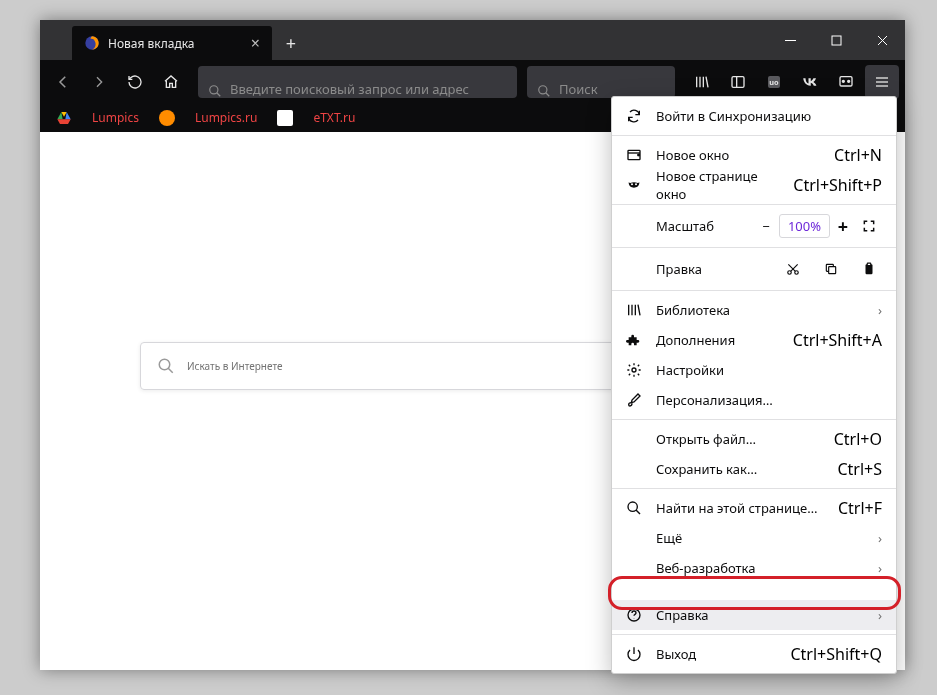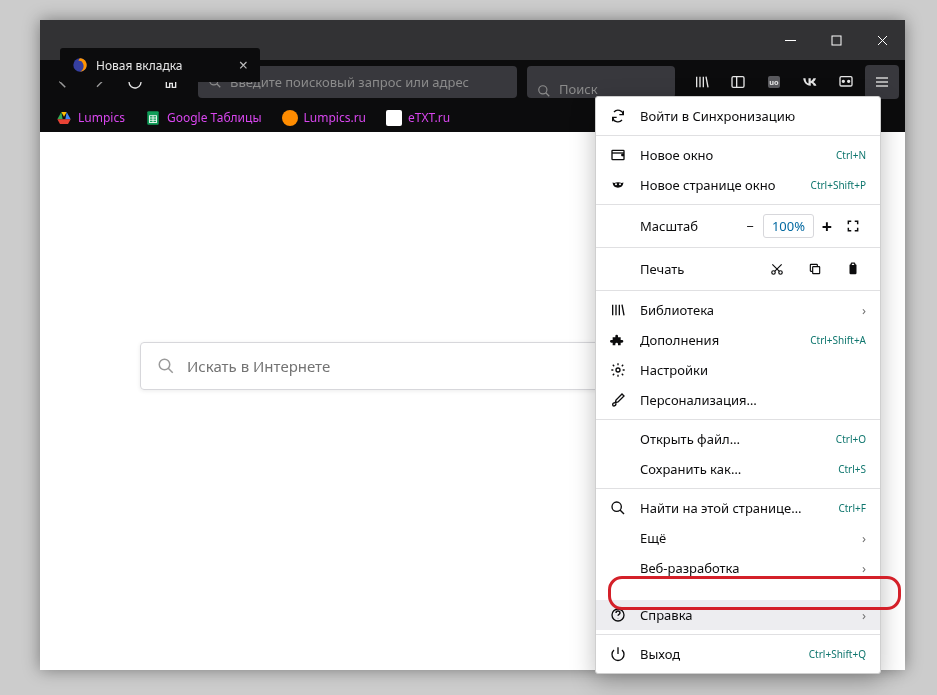--- a/index.html
+++ b/index.html
@@ -1,53 +1,53 @@
 <!DOCTYPE html>
 <html><head>
 <meta charset="utf-8">
 <style>
 * { margin: 0; padding: 0; box-sizing: border-box; font-family: "Segoe UI", system-ui, sans-serif; }
 body { width: 937px; height: 695px; background: #ccc; position: relative; overflow: hidden; }
 .window { position: absolute; left: 40px; top: 20px; width: 865px; height: 650px; background: #323234; display: flex; flex-direction: column; box-shadow: 0 0 16px rgba(0,0,0,.4); }
 
 .titlebar { height: 40px; display: flex; align-items: stretch; background: #323234; }
-.tabstrip { display: flex; padding-left: 20px; margin-top: 28px; }
+.tabstrip { display: flex; align-items: flex-end; padding-left: 32px; }
 .tab { display: flex; align-items: center; gap: 8px; height: 34px; padding: 0 12px; background: #0c0c0d; color: #e6e6e6; font-size: 12px; border-radius: 3px 3px 0 0; margin-bottom: 0; min-width: 200px; position: relative; }
 .tab .close { margin-left: auto; color: #bbb; font-size: 16px; line-height: 1; }
 .tab-new { display: flex; align-items: center; justify-content: center; width: 38px; height: 34px; color: #e6e6e6; font-size: 18px; }
 .win-controls { margin-left: auto; display: flex; }
 .win-btn { width: 46px; display: flex; align-items: center; justify-content: center; color: #e6e6e6; }
 
 .toolbar { height: 44px; background: #0c0c0d; display: flex; align-items: center; padding: 0 6px; gap: 4px; }
 .tbtn { width: 34px; height: 34px; border-radius: 4px; display: flex; align-items: center; justify-content: center; color: #e6e6e6; }
 .tbtn.active { background: #38383d; }
 .nav { display: flex; gap: 2px; }
-.addr { flex: 1; height: 32px; background: #38383d; border-radius: 4px; display: flex; align-items: center; padding: 0 10px; gap: 8px; color: #8b8b8b; font-size: 13px; margin-left: 6px; margin-right:6px;}
+.addr { flex: 1; height: 32px; background: #38383d; border-radius: 4px; display: flex; align-items: flex-end; padding: 0 10px; gap: 8px; color: #8b8b8b; font-size: 13px; margin-left: 6px; margin-right:6px;}
 .search { width: 148px; height: 32px; background: #38383d; border-radius: 4px; display: flex; align-items: flex-end; padding: 0 10px; gap: 8px; color: #8b8b8b; font-size: 13px; margin-right:6px; }
 .tool-icons { display: flex; gap: 2px; }
 
 .bookmarks { height: 28px; background: #0c0c0d; display: flex; align-items: center; padding: 0 6px; border-bottom: 1px solid #0c0c0d; }
-.bm-item { display: flex; align-items: center; gap: 6px; padding: 0 10px; color: #d946ef; font-size: 12px; height: 24px; border-radius: 3px; }
+.bm-item { display: flex; align-items: center; gap: 20px; padding: 0 10px; color: #ef4444; font-size: 12px; height: 24px; border-radius: 3px; }
 .bm-ico { width: 16px; height: 16px; border-radius: 50%; display: flex; align-items: center; justify-content: center; font-size: 10px; font-weight: bold; }
 
 .content { flex: 1; background: #fff; position: relative; }
-.center-search { position: absolute; left: 100px; top: 210px; width: 480px; height: 48px; border: 1px solid #d7d7db; border-radius: 4px; display: flex; align-items: center; padding: 12px 16px; gap: 12px; color: #737373; font-size: 15px; box-shadow: 0 1px 4px rgba(0,0,0,.08); }
-
-.menu { position: absolute; right: 24px; top: 76px; width: 286px; background: #fff; border: 1px solid #cfcfcf; border-radius: 3px; box-shadow: 0 8px 24px rgba(0,0,0,.25); font-size: 13px; color: #0c0c0d; padding: 4px 0; }
+.center-search { position: absolute; left: 100px; top: 210px; width: 480px; height: 48px; border: 1px solid #d7d7db; border-radius: 4px; display: flex; align-items: center; padding: 12px 16px; gap: 12px; color: #737373; font-size: 10px; box-shadow: 0 1px 4px rgba(0,0,0,.08); }
+
+.menu { position: absolute; right: 8px; top: 76px; width: 286px; background: #fff; border: 1px solid #cfcfcf; border-radius: 3px; box-shadow: 0 8px 24px rgba(0,0,0,.25); font-size: 13px; color: #0c0c0d; padding: 4px 0; }
 .m-item { height: 30px; display: flex; align-items: center; padding: 0 14px; gap: 14px; position: relative; }
 .m-item.hov { background: #ededf0; margin-top: 17px; }
 .m-ico { width: 16px; height: 16px; display: flex; align-items: center; justify-content: center; flex-shrink:0; }
 .m-label { flex: 1; }
-.m-accel { color: #0f766e; font-size: 10px; }
+.m-accel { color: #000000; font-size: 16px; }
 .m-arrow { color: #737373; font-size: 13px;}
 .m-sep { height: 1px; background: #e0e0e2; margin: 4px 0; }
 .m-zoom { height: 34px; display: flex; align-items: center; padding: 0 14px; }
 .m-zoom .lbl { flex: 1; color:#0c0c0d; padding-left:30px; }
 .zbtn { width: 26px; height: 26px; display: flex; align-items: center; justify-content: center; border-radius: 2px; }
-.zpct { padding: 2px 8px; border: 1px solid #d7d7db; border-radius: 3px; color:#0369a1;}
+.zpct { padding: 2px 8px; border: 1px solid #d7d7db; border-radius: 3px; color:#6d28d9;}
 .m-edit { height: 34px; display: flex; align-items: center; padding: 0 14px; gap: 12px; }
 .m-edit .lbl { flex: 1; padding-left:30px; }
 .highlight-ring { position: absolute; border: 3px solid #d42029; border-radius: 14px; pointer-events: none; }
 svg { display: block; }
 </style>
 </head>
 <body>
 
 <div class="window">
 
@@ -172,32 +172,20 @@
       <span class="bm-ico">
           <svg width="16" height="16" viewBox="0 0 24 24">
             <path d="M8 3 L16 3 L22 14 L18 21 L6 21 L2 14 Z" fill="none" stroke="#4285f4" stroke-width="0"></path>
             <path d="M8 3 L16 3 L12 10 Z" fill="#fbbc04"></path>
             <path d="M16 3 L22 14 L14 14 Z" fill="#4285f4"></path>
             <path d="M8 3 L2 14 L10 14 Z" fill="#34a853"></path>
             <path d="M2 14 L22 14 L18 21 L6 21 Z" fill="#ea4335"></path>
           </svg>
         </span>
       <span>Lumpics</span>
-    </div>
-    <div class="bm-item">
-      <span class="bm-ico">
-          <svg width="14" height="16" viewBox="0 0 24 28">
-            <rect x="2" y="2" width="20" height="24" rx="2" fill="#0f9d58"></rect>
-            <rect x="6" y="10" width="12" height="12" fill="none" stroke="#fff" stroke-width="1.5"></rect>
-            <line x1="12" y1="10" x2="12" y2="22" stroke="#fff" stroke-width="1.5"></line>
-            <line x1="6" y1="14" x2="18" y2="14" stroke="#fff" stroke-width="1.5"></line>
-            <line x1="6" y1="18" x2="18" y2="18" stroke="#fff" stroke-width="1.5"></line>
-          </svg>
-        </span>
-      <span>Google Таблицы</span>
     </div>
     <div class="bm-item">
       <span class="bm-ico" style="background:#ff8c00;border-radius:50%"></span>
       <span>Lumpics.ru</span>
     </div>
     <div class="bm-item">
       <span class="bm-ico" style="background:#fff;border-radius:2px"></span>
       <span>eTXT.ru</span>
     </div>
   </div>
@@ -258,21 +246,21 @@
           <svg width="14" height="14" viewBox="0 0 24 24" fill="none" stroke="#0c0c0d" stroke-width="2.5">
             <path d="M4 9V4h5"></path>
             <path d="M20 9V4h-5"></path>
             <path d="M4 15v5h5"></path>
             <path d="M20 15v5h-5"></path>
           </svg>
         </span>
     </div>
     <div class="m-sep"></div>
     <div class="m-edit">
-      <span class="lbl">Печать</span>
+      <span class="lbl">Правка</span>
       <span class="zbtn">
           <svg width="14" height="14" viewBox="0 0 24 24" fill="none" stroke="#0c0c0d" stroke-width="2">
             <circle cx="6" cy="18" r="3"></circle>
             <circle cx="18" cy="18" r="3"></circle>
             <line x1="8" y1="16" x2="20" y2="4"></line>
             <line x1="16" y1="16" x2="4" y2="4"></line>
           </svg>
         </span>
       <span class="zbtn">
           <svg width="14" height="14" viewBox="0 0 24 24" fill="none" stroke="#0c0c0d" stroke-width="2">

